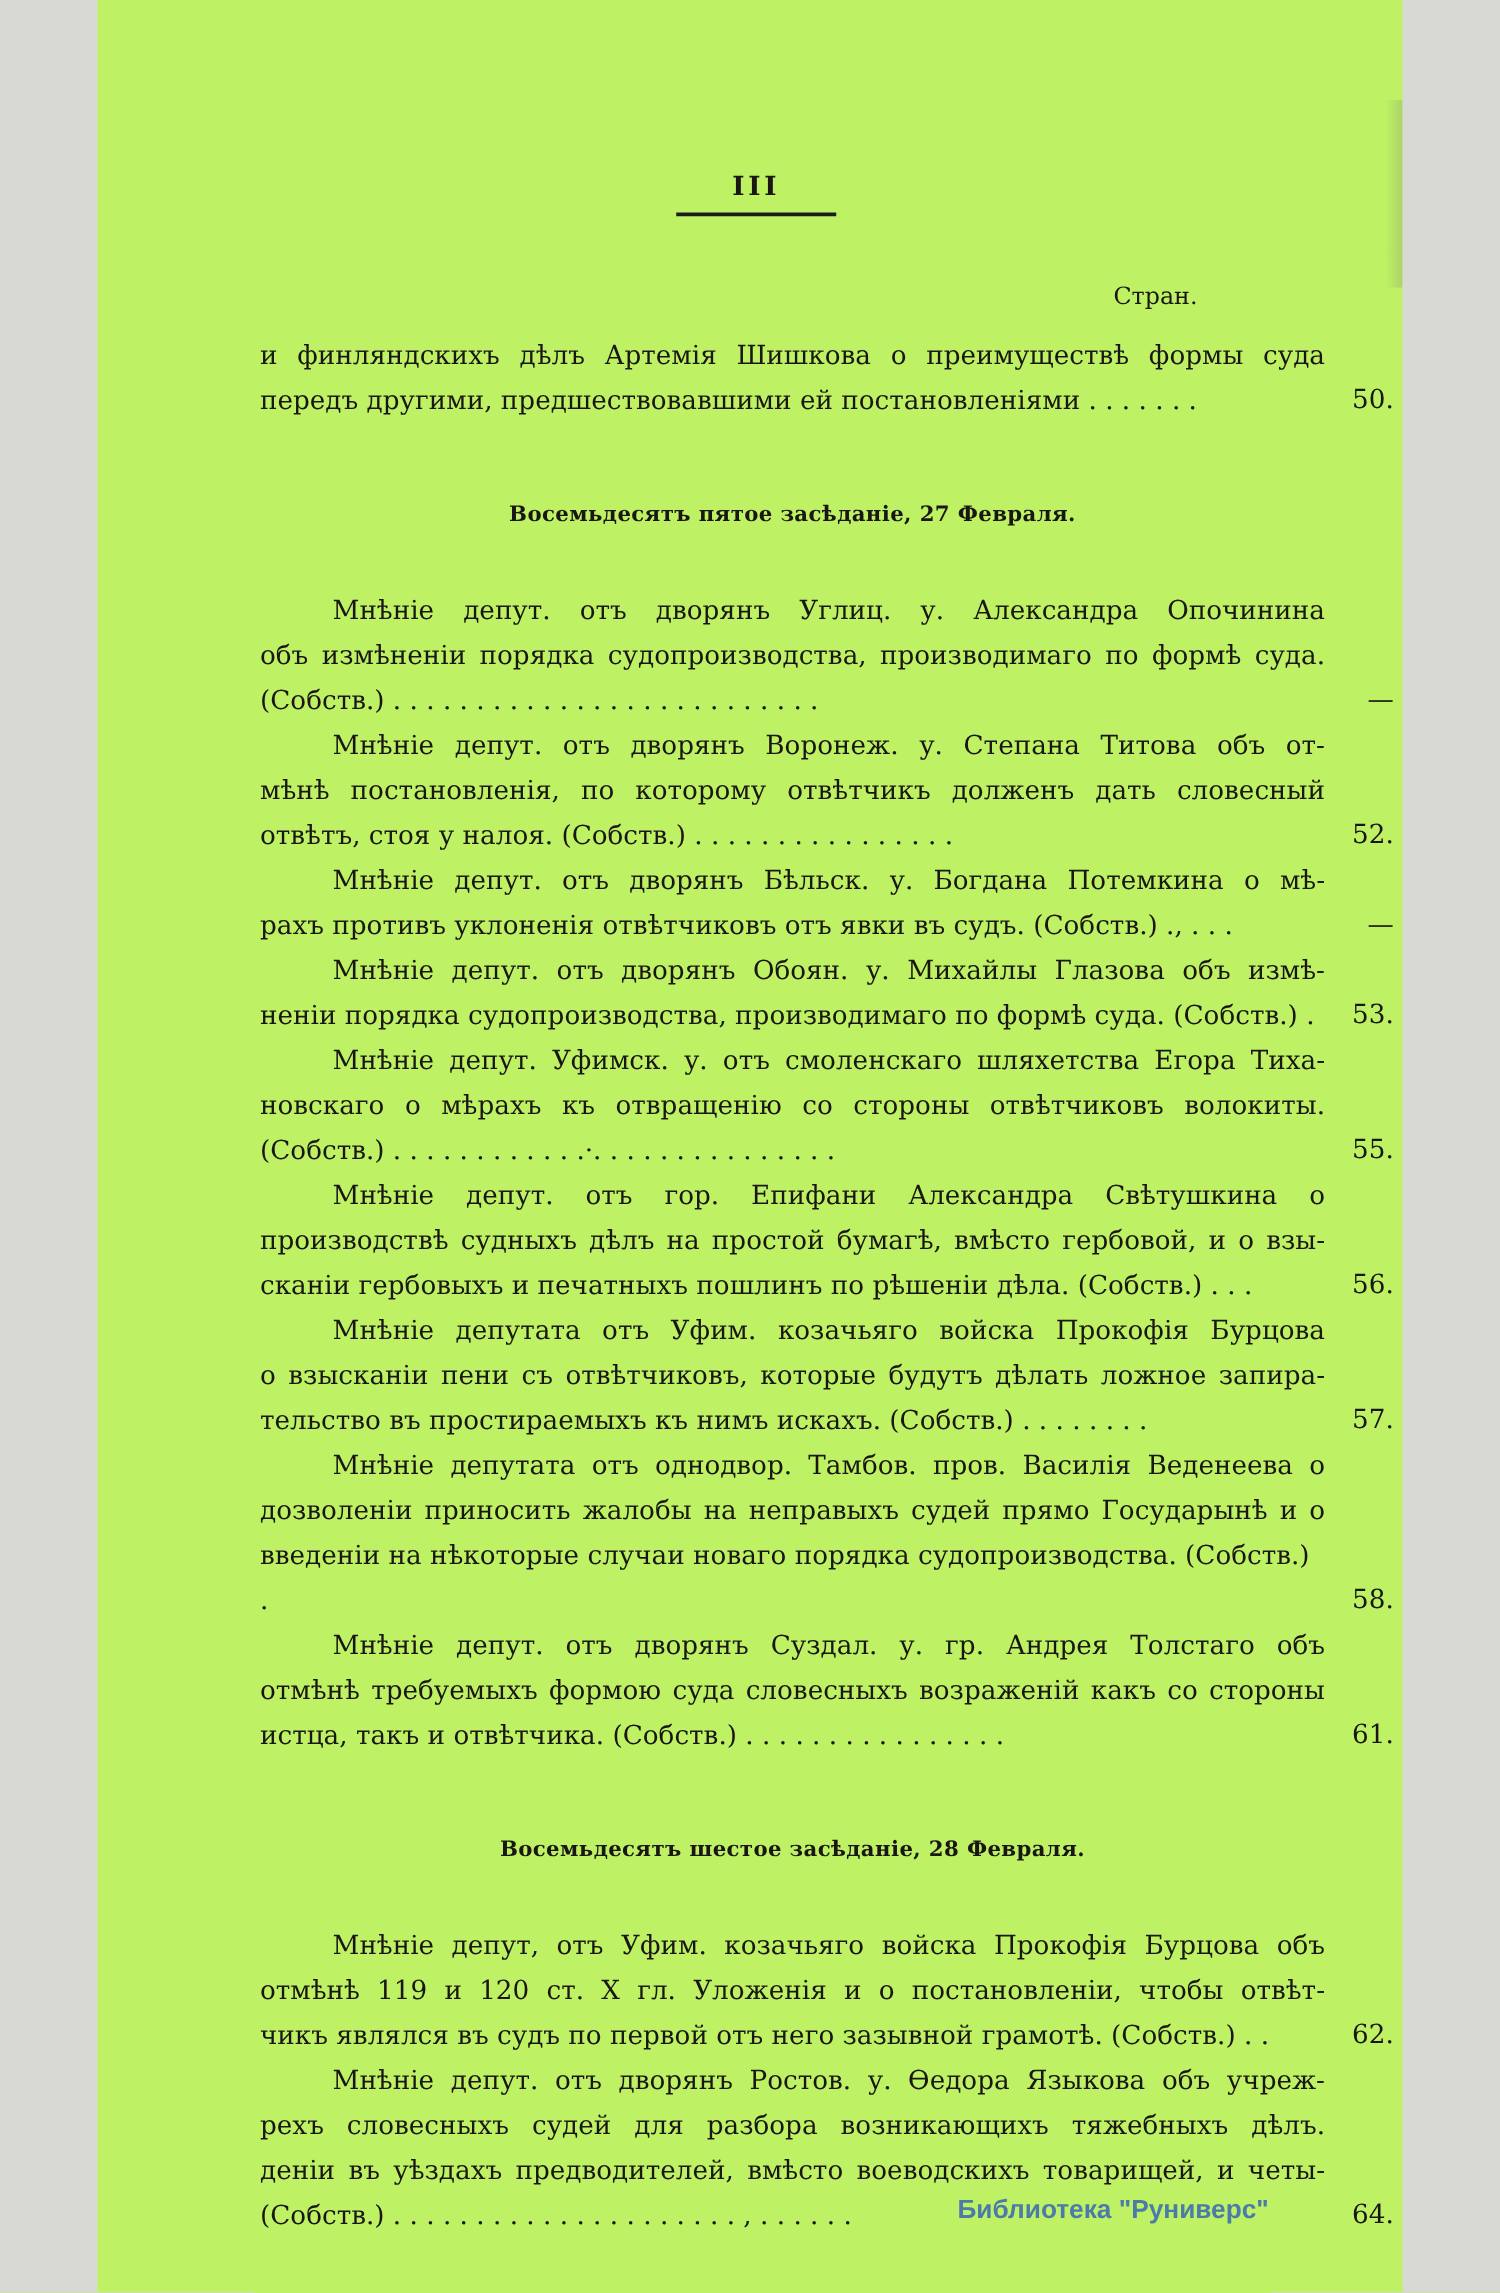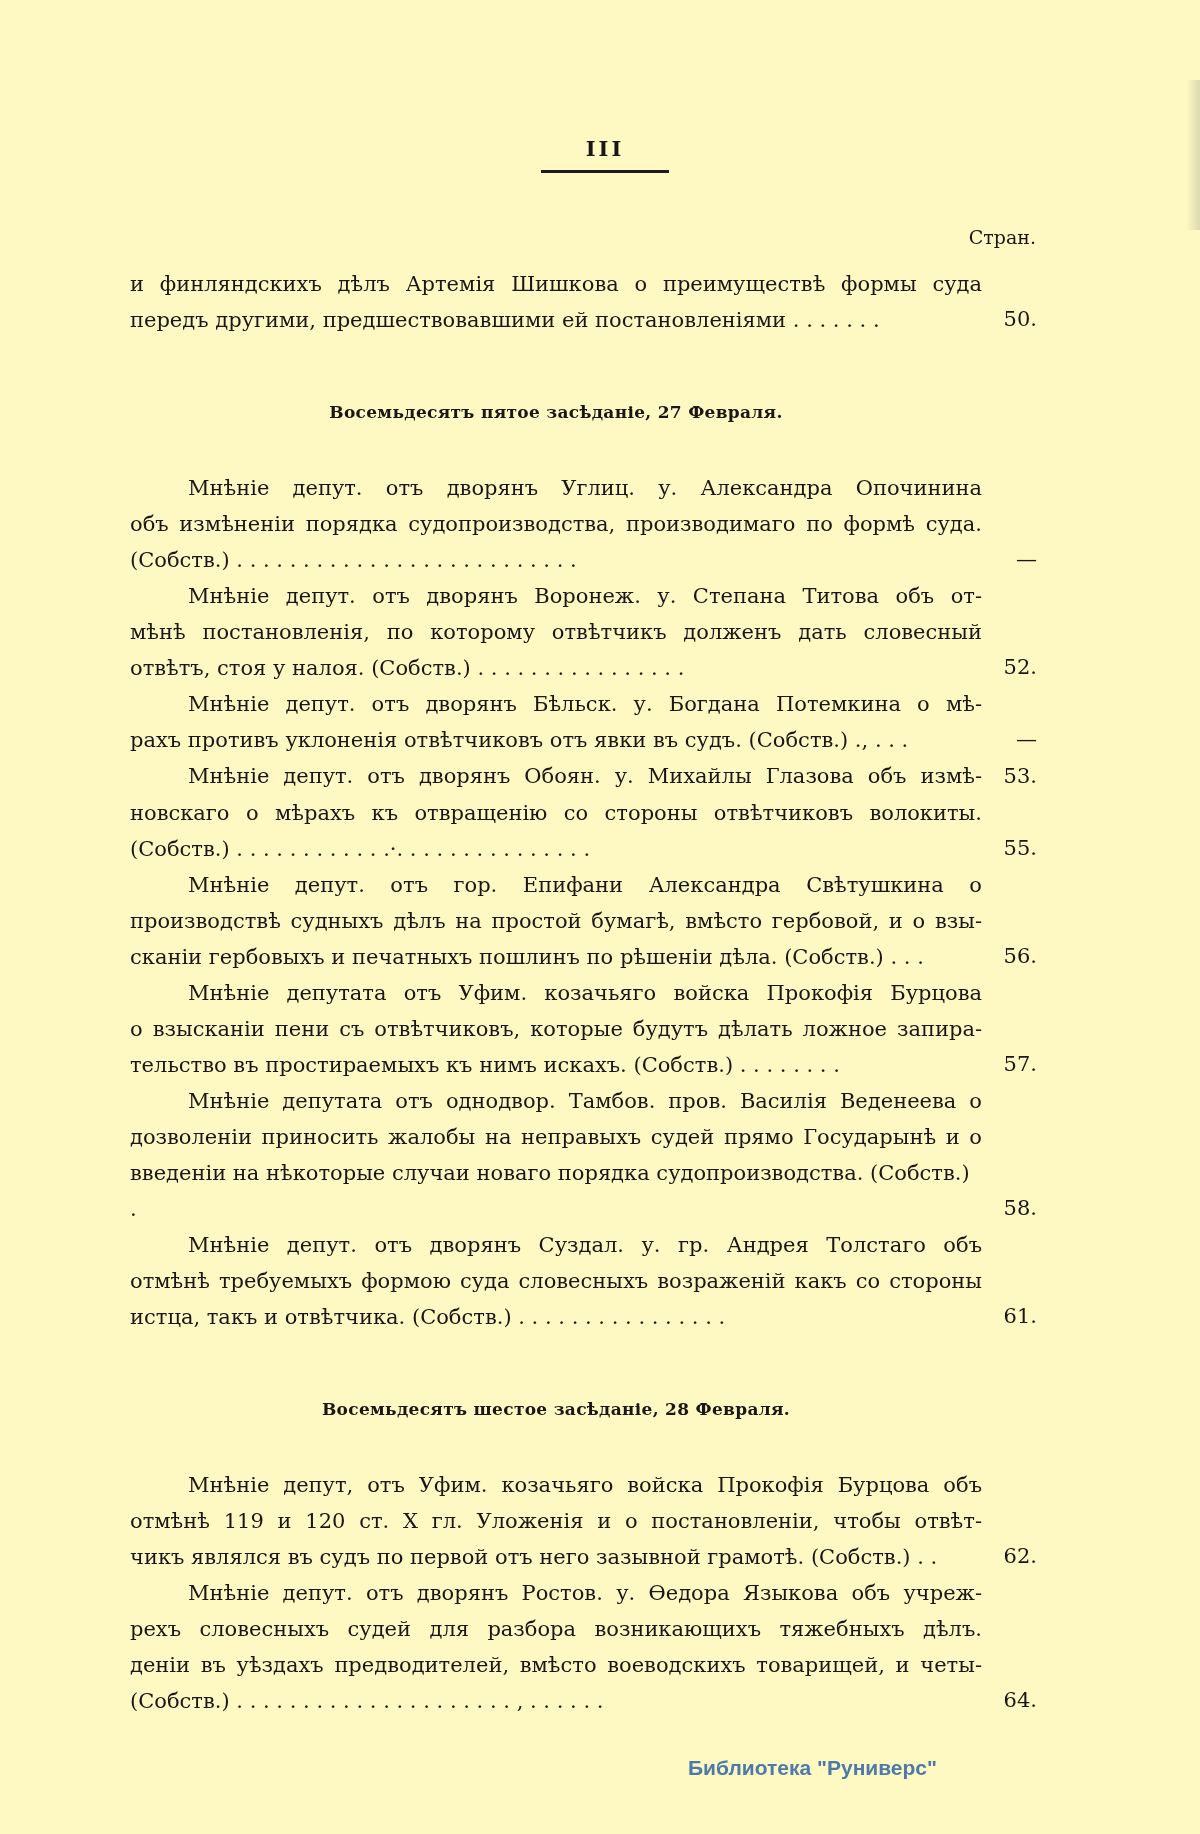--- a/index.html
+++ b/index.html
@@ -1,20 +1,20 @@
 <!DOCTYPE html>
 <html><head>
 <meta charset="utf-8">
 <style>
   html,body { margin:0; padding:0; background:#d8d8d4; }
   .page {
     position:relative;
-    width:1200px; height:1834px;
+    width:1044px; height:1834px;
     margin:0 auto;
-    background:#fef9c3;
+    background:#bef264;
     color:#191613;
     font-family:"DejaVu Serif", serif;
     overflow:hidden;
   }
   .folio {
     position:absolute; top:136px; left:0; width:100%;
     display:flex; flex-direction:column; align-items:center;
     transform:translateX(5px);
   }
   .folio-num { font-weight:bold; font-size:21px; letter-spacing:3px; }
@@ -92,25 +92,27 @@
       <div class="entry">
         <div class="entry-text">
           <div class="line first">Мнѣніе депут. отъ дворянъ Бѣльск. у. Богдана Потемкина о мѣ-</div>
           <div class="line last">рахъ противъ уклоненія отвѣтчиковъ отъ явки въ судъ. (Собств.) ., . . .</div>
         </div>
         <div class="entry-page">—</div>
       </div>
       <div class="entry">
         <div class="entry-text">
           <div class="line first">Мнѣніе депут. отъ дворянъ Обоян. у. Михайлы Глазова объ измѣ-</div>
+          <div class="line last">неніи порядка судопроизводства, производимаго по формѣ суда. (Собств.) .</div>
         </div>
         <div class="entry-page">53.</div>
       </div>
       <div class="entry">
         <div class="entry-text">
+          <div class="line first">Мнѣніе депут. Уфимск. у. отъ смоленскаго шляхетства Егора Тиха-</div>
           <div class="line">новскаго о мѣрахъ къ отвращенію со стороны отвѣтчиковъ волокиты.</div>
           <div class="line last">(Собств.) . . . . . . . . . . . .·. . . . . . . . . . . . . . .</div>
         </div>
         <div class="entry-page">55.</div>
       </div>
       <div class="entry">
         <div class="entry-text">
           <div class="line first">Мнѣніе депут. отъ гор. Епифани Александра Свѣтушкина о</div>
           <div class="line">производствѣ судныхъ дѣлъ на простой бумагѣ, вмѣсто гербовой, и о взы-</div>
           <div class="line last">сканіи гербовыхъ и печатныхъ пошлинъ по рѣшеніи дѣла. (Собств.) . . .</div>

